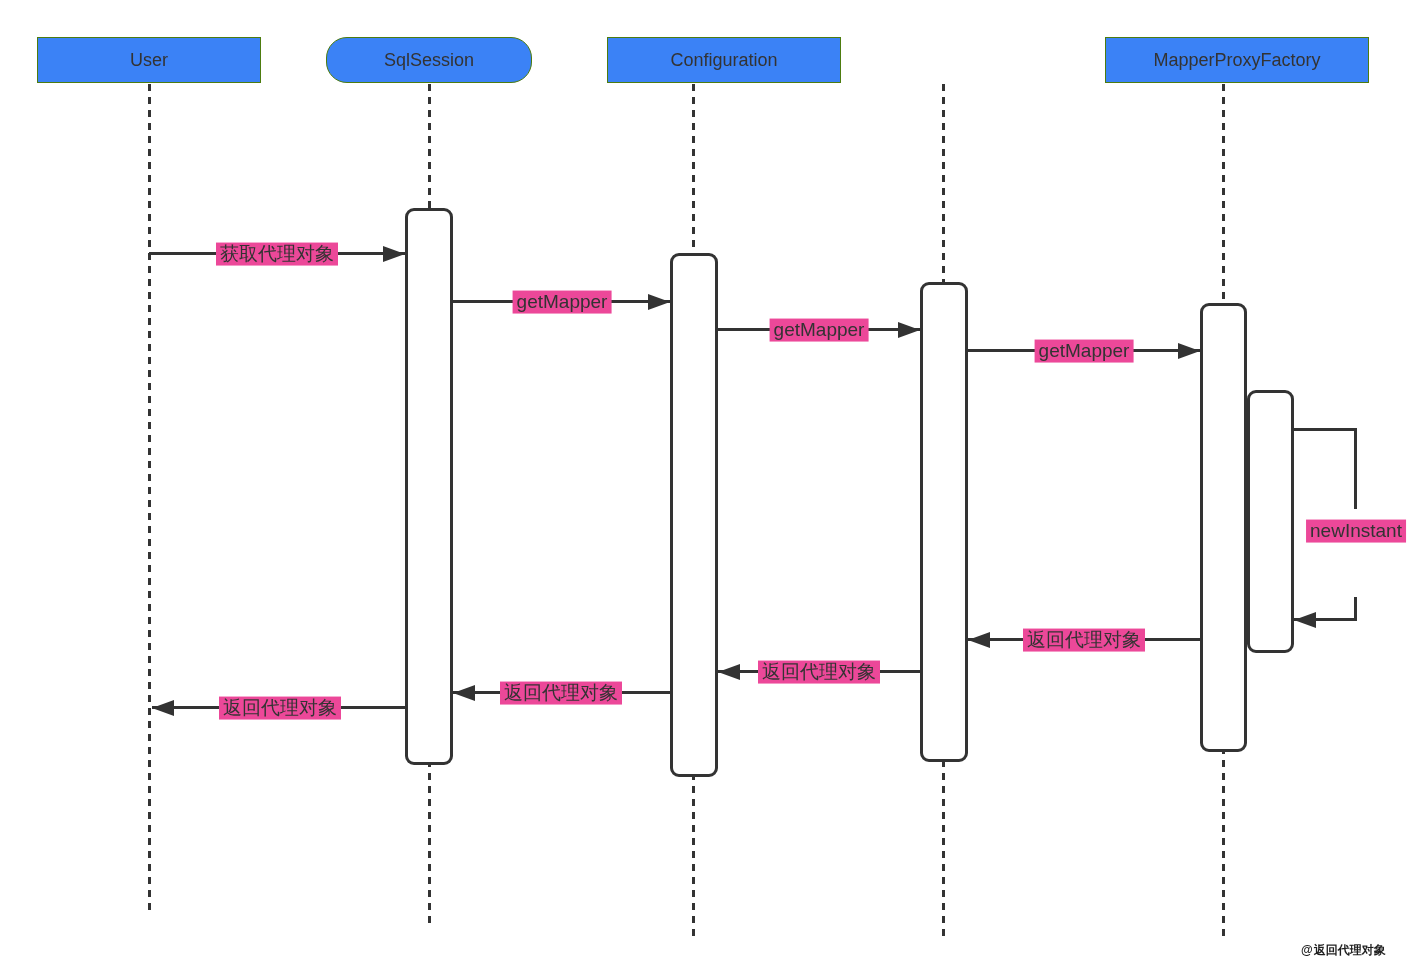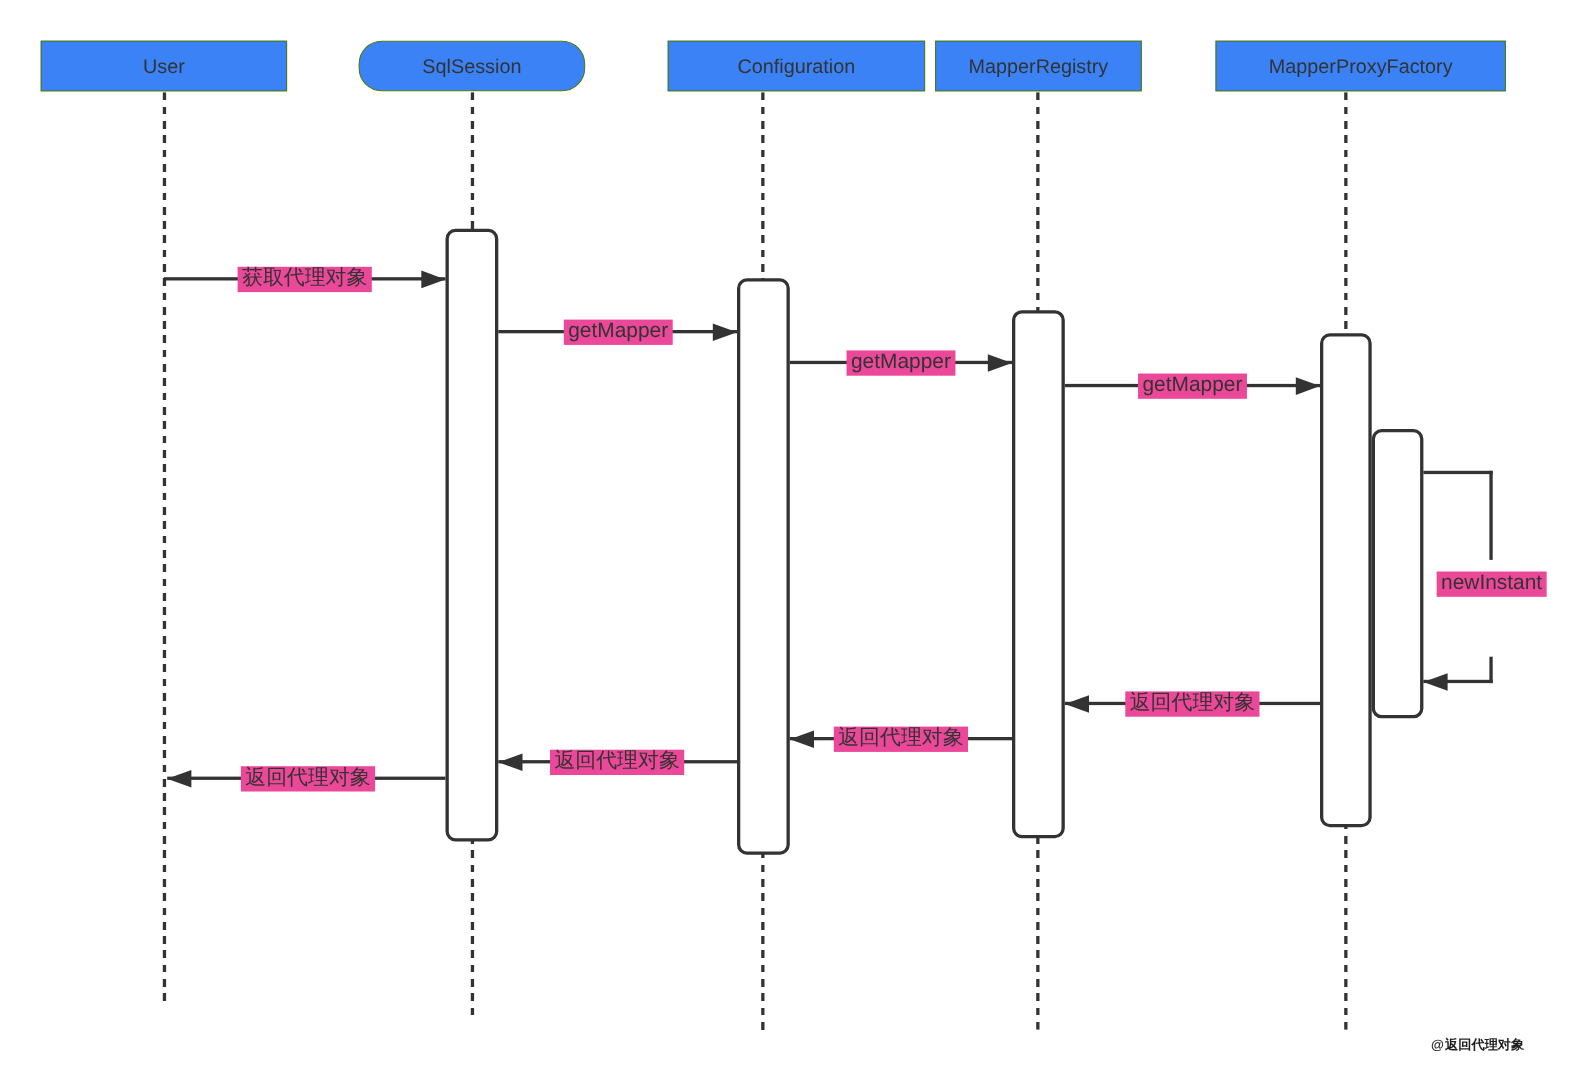--- a/index.html
+++ b/index.html
@@ -115,23 +115,20 @@
 
   <div class="pbox" style="left:37px; width:224px;">
     <span>User</span>
   </div>
   <div class="pbox" style="left:326px; width:206px;border-radius:21px;">
     <span>SqlSession</span>
   </div>
   <div class="pbox" style="left:594px; width:234px;margin-left:13px;">
     <span>Configuration</span>
   </div>
-  <div class="pbox" style="left:850px; width:188px;">
-    <span>MapperRegistry</span>
-  </div>
   <div class="pbox" style="left:1105px; width:264px;">
     <span>MapperProxyFactory</span>
   </div>
 
   <div class="abar" style="left:405px; top:208px; width:48px; height:557px;"></div>
   <div class="abar" style="left:670px; top:253px; width:48px; height:524px;"></div>
   <div class="abar" style="left:920px; top:282px; width:48px; height:480px;"></div>
   <div class="abar" style="left:1200px; top:303px; width:47px; height:449px;"></div>
   <div class="abar" style="left:1247px; top:390px; width:47px; height:263px;"></div>
 

